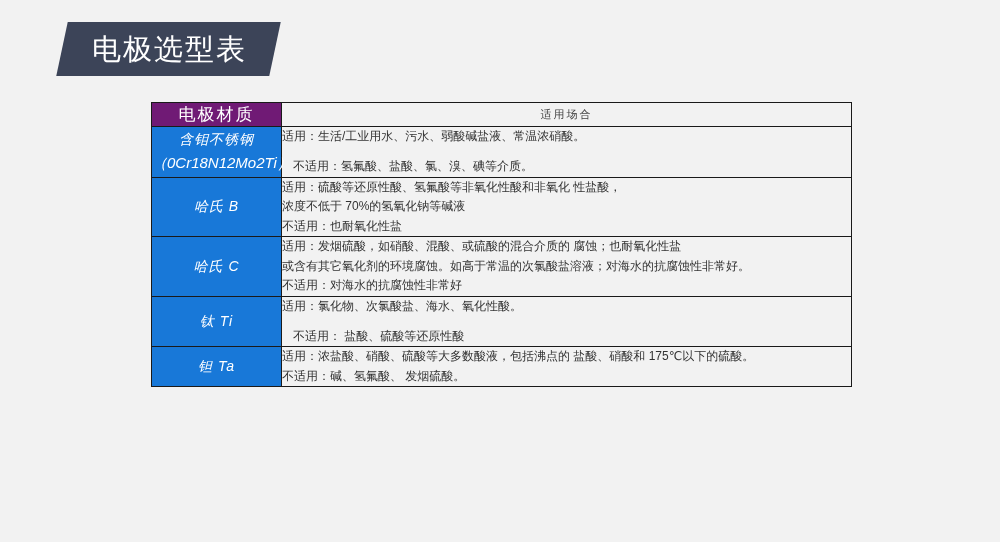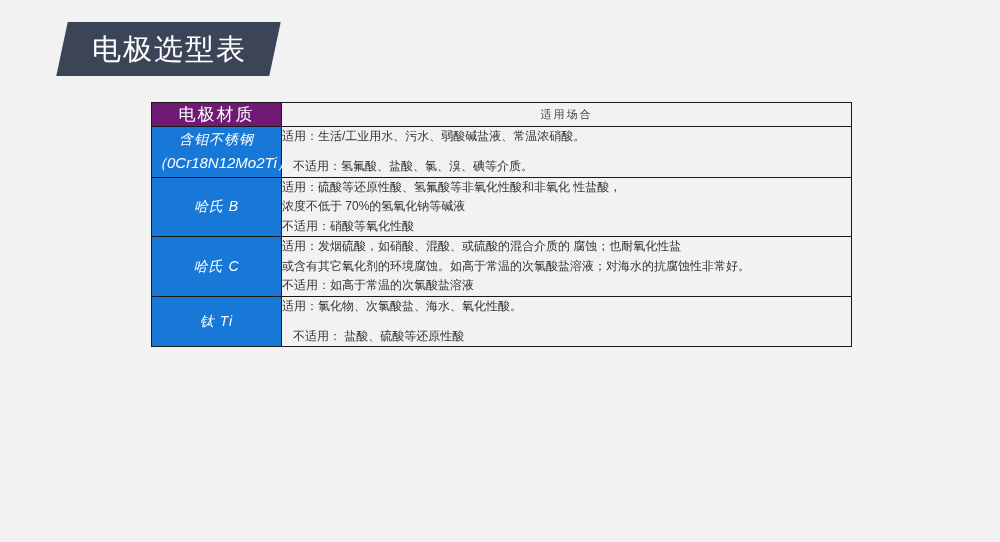--- a/index.html
+++ b/index.html
@@ -142,32 +142,39 @@
         <td class="cell-usage spaced">
           <span class="line">适用：生活/工业用水、污水、弱酸碱盐液、常温浓硝酸。</span>
           <span class="line">不适用：氢氟酸、盐酸、氯、溴、碘等介质。</span>
         </td>
       </tr>
       <tr>
         <td class="cell-material"><span>哈氏 B</span></td>
         <td class="cell-usage">
           <span class="line">适用：硫酸等还原性酸、氢氟酸等非氧化性酸和非氧化 性盐酸，</span>
           <span class="line">浓度不低于 70%的氢氧化钠等碱液</span>
-          <span class="line">不适用：硝酸等氧化性酸</span>
+          <span class="line">不适用：也耐氧化性盐</span>
         </td>
       </tr>
       <tr>
         <td class="cell-material"><span>哈氏 C</span></td>
         <td class="cell-usage">
           <span class="line">适用：发烟硫酸，如硝酸、混酸、或硫酸的混合介质的 腐蚀；也耐氧化性盐</span>
           <span class="line">或含有其它氧化剂的环境腐蚀。如高于常温的次氯酸盐溶液；对海水的抗腐蚀性非常好。</span>
-          <span class="line">不适用：如高于常温的次氯酸盐溶液</span>
+          <span class="line">不适用：对海水的抗腐蚀性非常好</span>
         </td>
       </tr>
       <tr class="row-tall">
         <td class="cell-material"><span>钛 Ti</span></td>
         <td class="cell-usage spaced">
           <span class="line">适用：氯化物、次氯酸盐、海水、氧化性酸。</span>
           <span class="line">不适用： 盐酸、硫酸等还原性酸</span>
         </td>
       </tr>
+      <tr class="row-tall">
+        <td class="cell-material"><span>钽 Ta</span></td>
+        <td class="cell-usage">
+          <span class="line">适用：浓盐酸、硝酸、硫酸等大多数酸液，包括沸点的 盐酸、硝酸和 175℃以下的硫酸。</span>
+          <span class="line">不适用：碱、氢氟酸、 发烟硫酸。</span>
+        </td>
+      </tr>
     </tbody>
 </table>
 
 </body></html>

